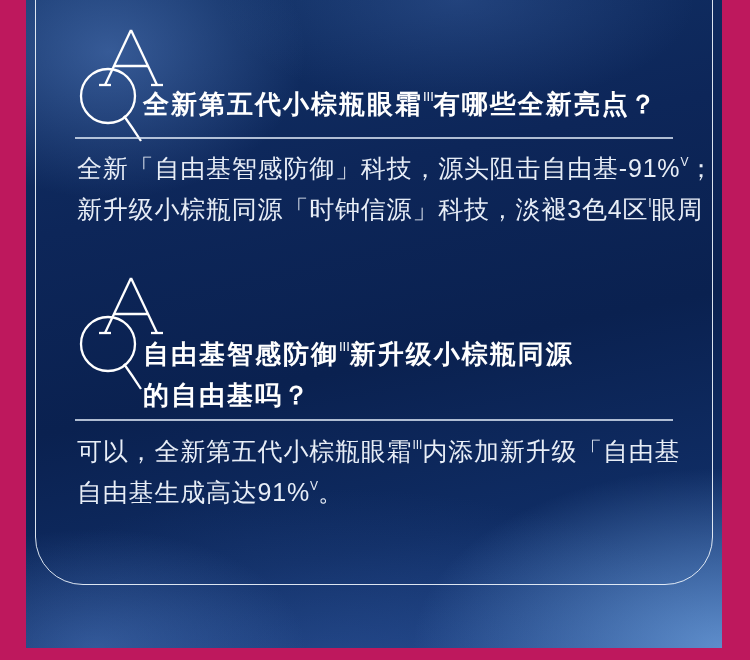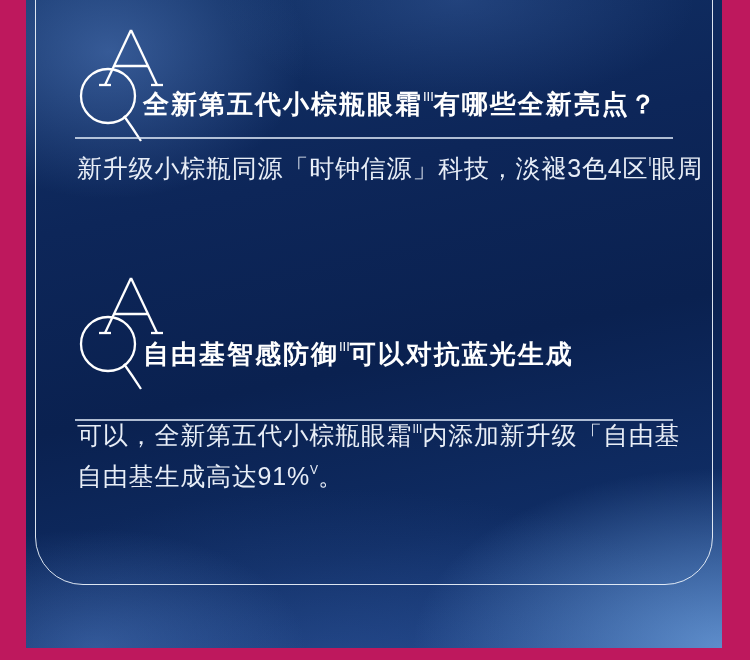--- a/index.html
+++ b/index.html
@@ -49,21 +49,21 @@
   }
   .divider-1{left:49px;top:137px;}
   .divider-2{left:49px;top:419px;}
   .answer{
     position:absolute;margin:0;width:610px;
     color:#e8eef7;font-size:25px;font-weight:400;
     letter-spacing:0.8px;line-height:41px;
     white-space:nowrap;
   }
   .a1{left:51px;top:148px;}
-  .a2{left:51px;top:415px;}
+  .a2{left:51px;top:431px;}
   .sup{
     font-size:12px;vertical-align:super;line-height:0;
     letter-spacing:0;position:relative;top:-2px;font-weight:400;
   }
   .question .sup{font-size:13px;}
 </style>
 </head>
 <body>
 
 <div class="page">
@@ -81,36 +81,38 @@
         <path d="M39 38 L73 38"></path>
         <path d="M24 57 L36 57"></path>
         <path d="M76 57 L88 57"></path>
       </svg>
     </div>
     <h2 class="question q1">
       <span class="qline"><span>全新第五代小棕瓶眼霜</span><span class="sup">III</span><span>有哪些全新亮点？</span></span>
     </h2>
     <div class="divider divider-1"></div>
     <p class="answer a1">
+      <span style="display:block"><span>全新「自由基智感防御」科技，源头阻击自由基-91%</span><span class="sup">V</span><span>；</span></span>
       <span style="display:block"><span>新升级小棕瓶同源「时钟信源」科技，淡褪3色4区</span><span class="sup">I</span><span>眼周</span></span>
     </p>
 
     <div class="qa-icon icon-2">
       <svg viewBox="0 0 92 116" fill="none" stroke="#ffffff" stroke-width="2.3" stroke-linecap="butt">
         <circle cx="33" cy="68" r="27"></circle>
         <path d="M49 88 Q57 99 66 113"></path>
         <path d="M56 2 L30 57"></path>
         <path d="M56 2 L82 57"></path>
         <path d="M39 38 L73 38"></path>
         <path d="M24 57 L36 57"></path>
         <path d="M76 57 L88 57"></path>
       </svg>
     </div>
     <h2 class="question q2">
-      <span style="display:block"><span>自由基智感防御</span><span class="sup">III</span><span>可以对抗蓝光生成</span></span>
+      <span style="display:block"><span>自由基智感防御</span><span class="sup">III</span><span>新升级小棕瓶同源</span></span>
+      <span style="display:block"><span>的自由基吗？</span></span>
     </h2>
     <div class="divider divider-2"></div>
     <p class="answer a2">
       <span style="display:block"><span>可以，全新第五代小棕瓶眼霜</span><span class="sup">III</span><span>内添加新升级「自由基</span></span>
       <span style="display:block"><span>自由基生成高达91%</span><span class="sup">V</span><span>。</span></span>
     </p>
   </div>
 </div>
 
 </body></html>

